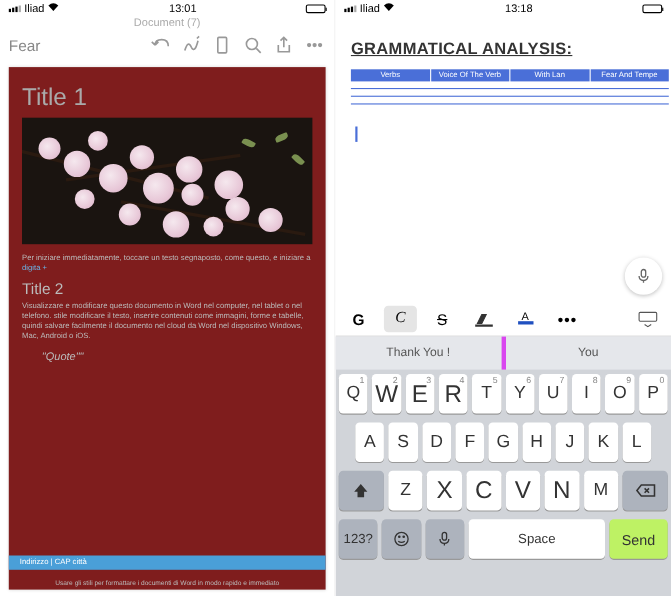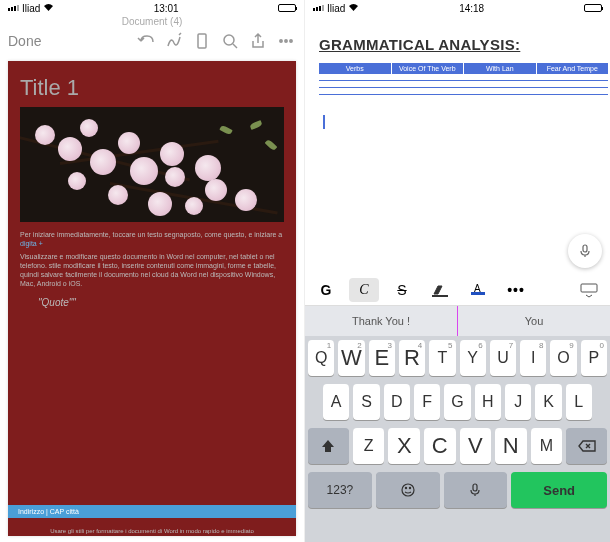--- a/index.html
+++ b/index.html
@@ -50,29 +50,29 @@
     .fmt.strike { text-decoration: line-through; }
     .fmt-hl { position: relative; }
     .fmt-hl svg { width: 20px; height: 16px; }
     .color-sq { width: 14px; height: 10px; border-bottom: 3px solid #2050c0; position: relative; }
     .color-sq::before { content: 'A'; font-size: 10px; position: absolute; top: -2px; left: 3px; }
     .dots { font-weight: bold; letter-spacing: 1px; }
     .kbd-dismiss { margin-left: auto; }
     
     .keyboard { background: #d1d4d9; height: 252px; display: flex; flex-direction: column; }
     .suggest { display: flex; background: #e5e7eb; height: 30px; }
-    .suggest div { flex: 1; text-align: center; font-size: 11px; color: #555; line-height: 30px; border-right: 1px solid #d946ef; }
+    .suggest div { flex: 1; text-align: center; font-size: 11px; color: #555; line-height: 30px; border-right: 4px solid #d946ef; }
     .suggest div:last-child { border: none; }
     .krow { display: flex; gap: 4px; padding: 4px 3px; justify-content: center; }
     .key { background: #fff; border-radius: 4px; box-shadow: 0 1px 0 #999; height: 36px; flex: 1; display: flex; align-items: center; justify-content: center; font-size: 16px; color: #333; position: relative; }
     .key.big { font-size: 22px; font-weight: 400; }
     .key .hint { position: absolute; top: 1px; right: 3px; font-size: 8px; color: #888; }
     .key.fn { background: #adb3bd; font-size: 12px; }
     .key.space { flex: 3.5; font-size: 12px; }
-    .key.send { flex: 1.5; background: #22c55e; font-size: 13px; font-weight: bold; }
+    .key.send { flex: 1.5; background: #bef264; font-size: 13px; }
     .krow2 { padding-left: 18px; padding-right: 18px; }
     .shift-key, .bksp-key { flex: 1.3; background: #adb3bd; }
   </style>
 </head>
 <body>
 
 <div class="phone phone-left">
   <div class="status-bar">
     <div class="status-left">
       <span class="signal">
@@ -86,23 +86,23 @@
         <svg width="11" height="9" viewBox="0 0 11 9">
             <path d="M5.5 8 L1 3 Q5.5 -1 10 3 Z" fill="#000"></path>
           </svg>
       </span>
     </div>
     <div>13:01</div>
     <div class="status-right">
       <span class="battery"><span class="battery-fill"></span></span>
     </div>
   </div>
-  <div class="doc-title">Document (4)</div>
+  <div class="doc-title">Document (7)</div>
   <div class="toolbar">
-    <span class="done-btn">Done</span>
+    <span class="done-btn">Fear</span>
     <span class="tool-icon">
         <svg viewBox="0 0 20 20">
           <path d="M5 10 Q5 5 11 5 Q17 5 17 11 M5 10 L2 7 M5 10 L8 7"></path>
         </svg>
       </span>
     <span class="tool-icon">
         <svg viewBox="0 0 20 20">
           <path d="M4 15 Q7 5 10 12 Q13 18 16 6 M15 4 L17 2"></path>
         </svg>
       </span>
@@ -151,20 +151,21 @@
       <div class="blossom" style="top:72px;left:185px;width:22px;height:22px"></div>
       <div class="blossom" style="top:65px;left:48px;width:18px;height:18px"></div>
       <div class="blossom" style="top:78px;left:88px;width:20px;height:20px"></div>
       <div class="blossom" style="top:85px;left:128px;width:24px;height:24px"></div>
       <div class="blossom" style="top:90px;left:165px;width:18px;height:18px"></div>
       <div class="blossom" style="top:82px;left:215px;width:22px;height:22px"></div>
     </div>
     <div class="body-text">
       <span>Per iniziare immediatamente, toccare un testo segnaposto, come questo, e iniziare a</span> <span class="link-text">digita +</span>
     </div>
+    <div class="title2">Title 2</div>
     <div class="body-text">
       <span>Visualizzare e modificare questo documento in Word nel computer, nel tablet o nel telefono.</span> <span>stile modificare il testo, inserire contenuti come immagini, forme e tabelle, quindi salvare facilmente il documento nel cloud da Word nel dispositivo Windows, Mac, Android o iOS.</span>
     </div>
     <div class="quote">"Quote""</div>
     <div class="footer-band">Indirizzo | CAP città</div>
     <div class="footer-txt">Usare gli stili per formattare i documenti di Word in modo rapido e immediato</div>
   </div>
 </div>
 
 <div class="phone phone-right">
@@ -176,21 +177,21 @@
           <span></span>
           <span></span>
         </span>
       <span>Iliad</span>
       <span class="wifi-icon">
         <svg width="11" height="9" viewBox="0 0 11 9">
             <path d="M5.5 8 L1 3 Q5.5 -1 10 3 Z" fill="#000"></path>
           </svg>
       </span>
     </div>
-    <div>14:18</div>
+    <div>13:18</div>
     <div class="status-right">
       <span class="battery"><span class="battery-fill"></span></span>
     </div>
   </div>
 
   <div class="right-content">
     <div class="ga-title">GRAMMATICAL ANALYSIS:</div>
     <div class="ga-tabs">
       <div class="ga-tab">Verbs</div>
       <div class="ga-tab">Voice Of The Verb</div>
@@ -282,16 +283,17 @@
             <circle cx="10" cy="6" r="0.6" fill="#333"></circle>
             <path d="M5 10 Q8 12 11 10"></path>
           </svg>
       </div>
       <div class="key fn">
         <svg width="14" height="16" viewBox="0 0 14 16" fill="none" stroke="#333" stroke-width="1.2">
             <rect x="5" y="2" width="4" height="7" rx="2"></rect>
             <path d="M3 8 Q3 12 7 12 Q11 12 11 8 M7 12 L7 14"></path>
           </svg>
       </div>
+      <div class="key space">Space</div>
       <div class="key send">Send</div>
     </div>
   </div>
 </div>
 
 </body></html>

